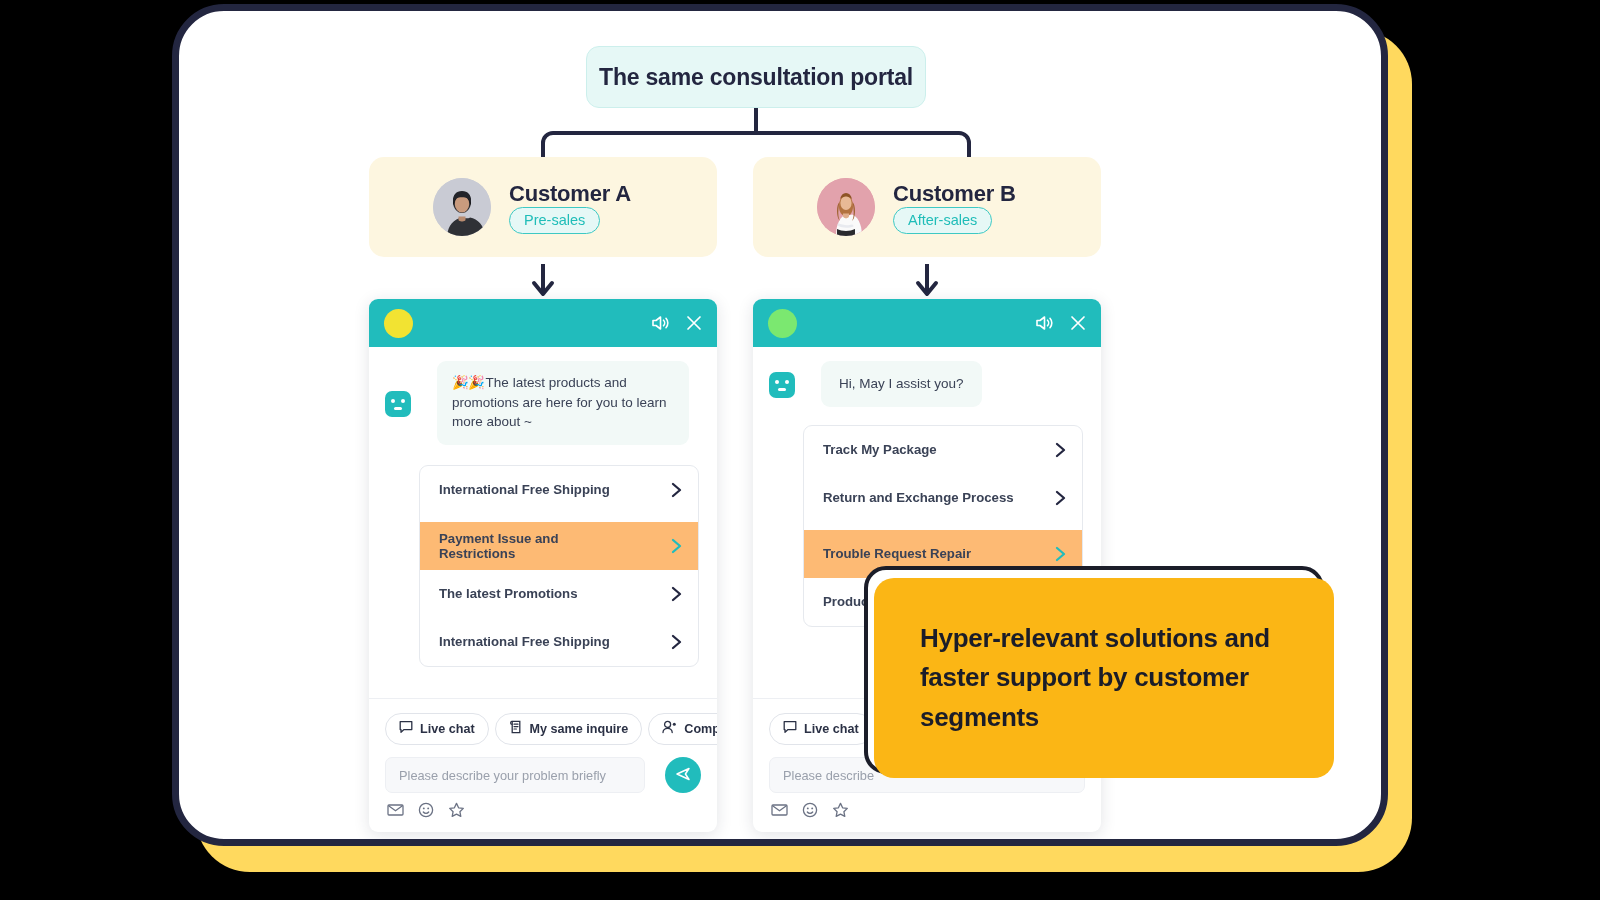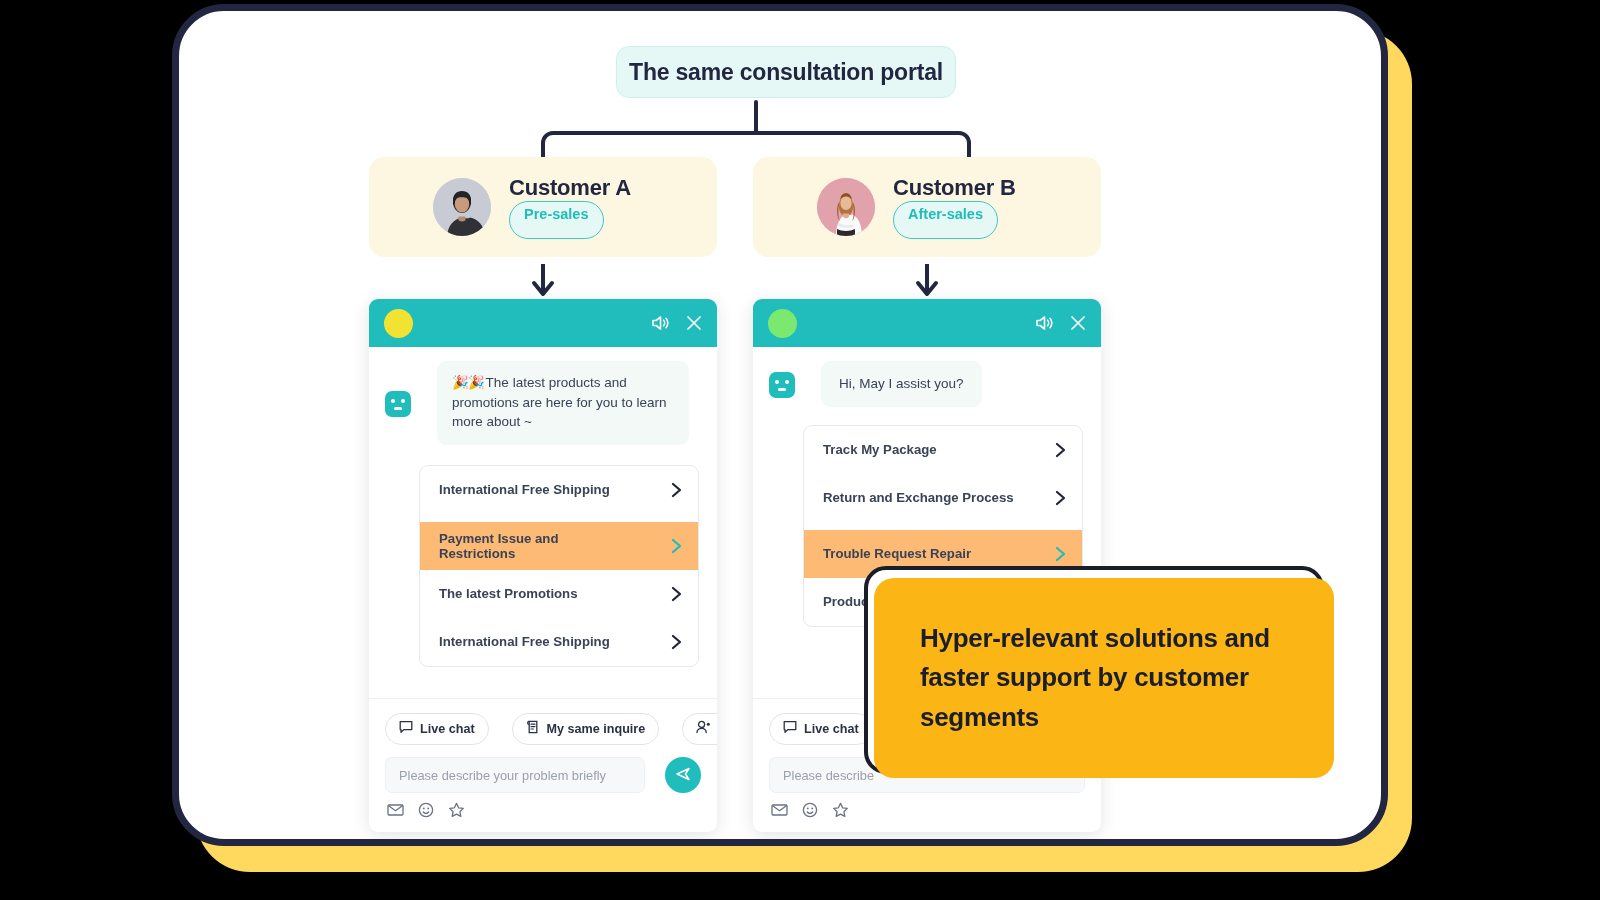--- a/index.html
+++ b/index.html
@@ -23,24 +23,24 @@
     background: #ffffff;
     border: 7px solid #232640;
     border-radius: 52px;
     overflow: hidden;
   }
   .card-inner { position: relative; width: 100%; height: 100%; }
 
   
   .portal-node {
     position: absolute; left: 407px; top: 35px;
-    width: 340px; height: 52px;
+    width: 340px; height: 62px;
     background: #E6F8F6; border: 1.5px solid #CCEFEC;
     border-radius: 13px;
-    display: flex; align-items: center; justify-content: center; margin-left: 30px;
+    display: flex; align-items: center; justify-content: center;
   }
   .portal-node span {
     font-size: 23px; font-weight: 700; color: #232640;
     letter-spacing: -0.2px;
   }
 
   
   .connectors { position: absolute; left: 0; top: 0; width: 1216px; height: 842px; pointer-events: none; }
 
   
@@ -56,22 +56,22 @@
   .avatar { width: 58px; height: 58px; border-radius: 50%; position: relative; overflow: hidden; flex: 0 0 auto; }
   .avatar.a { background: #C9CBD4; }
   .avatar.b { background: #E2A2AC; }
   .avatar svg { position: absolute; left: 0; top: 0; }
   .cust-meta { display: flex; flex-direction: column; gap: 0; }
   .cust-name { font-size: 22px; font-weight: 700; color: #232640; letter-spacing: -0.2px; }
   .seg-badge {
     align-self: flex-start;
     border: 1.7px solid #3DC9C4; border-radius: 20px;
     background: #E6F8F6; color: #1FBDB8;
-    font-size: 14.5px; font-weight: 700;
-    padding: 4px 14px 16px;
+    font-size: 14.5px; font-weight: 400;
+    padding: 4px 14px 5px;
   }
 
   
   .chat-win {
     position: absolute; top: 288px;
     width: 348px; height: 533px;
     background: #ffffff;
     border-radius: 9px;
     box-shadow: 0 3px 16px rgba(30,38,60,0.13);
     overflow: hidden;
@@ -123,21 +123,21 @@
   .chat-win.right .menu-card { margin: 18px 18px 0 50px; }
   .menu-item {
     height: 48px; display: flex; align-items: center;
     padding: 0 15px 0 19px;
     font-size: 13.2px; font-weight: 600; color: #3A4256; gap: 36px;
   }
   .menu-item.active { background: #fdba74; margin-top: 8px; }
   .menu-item .chev { margin-left: auto; display: flex; }
 
   .chat-foot { flex: 0 0 auto; border-top: 1px solid #EDEFF3; padding: 14px 16px 10px; }
-  .chips { display: flex; gap: 23px; margin-bottom: 12px; }
+  .chips { display: flex; gap: 6px; margin-bottom: 12px; }
   .chip {
     border: 1.2px solid #E1E4EA; border-radius: 18px;
     padding: 6px 13px 7px; display: flex; align-items: center; gap: 7px;
     font-size: 12.6px; font-weight: 600; color: #2B3145; white-space: nowrap;
     background: #fff; flex: 0 0 auto;
   }
   .input-row { display: flex; align-items: center; gap: 20px; margin-bottom: 9px; }
   .msg-input {
     flex: 1 1 auto; height: 36px;
     background: #F7F8FA; border: 1px solid #EDEFF3; border-radius: 7px;

